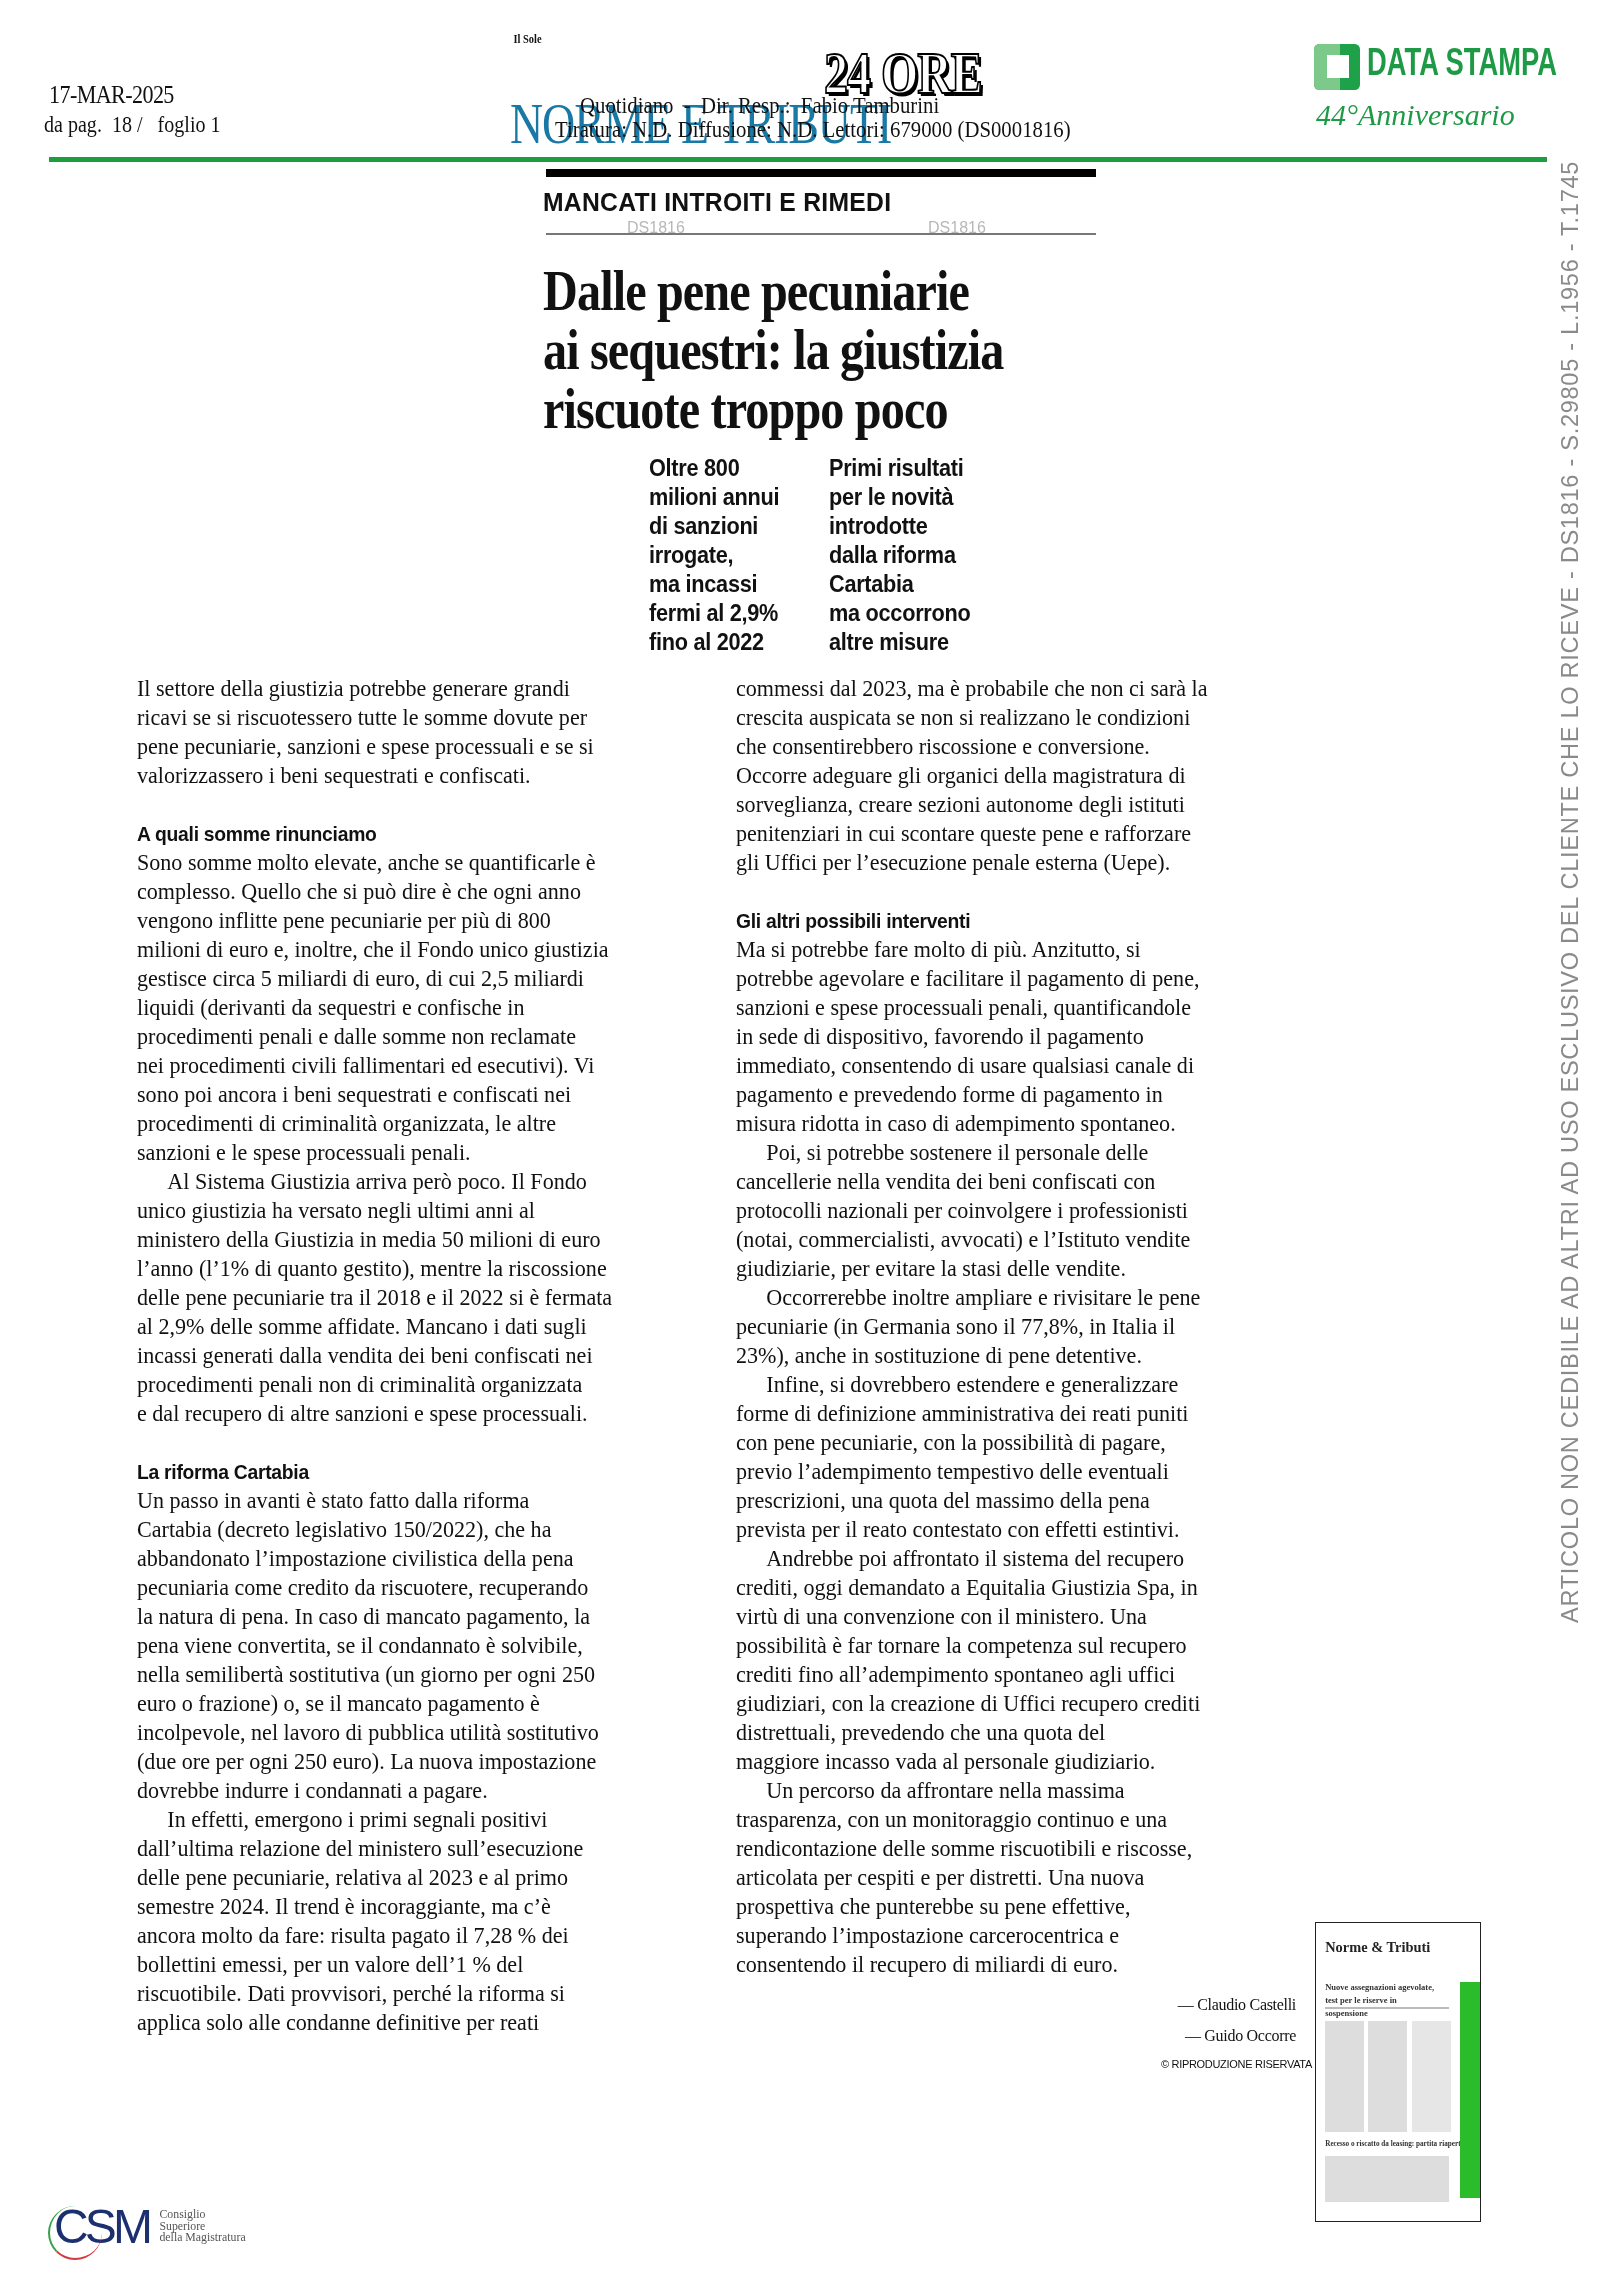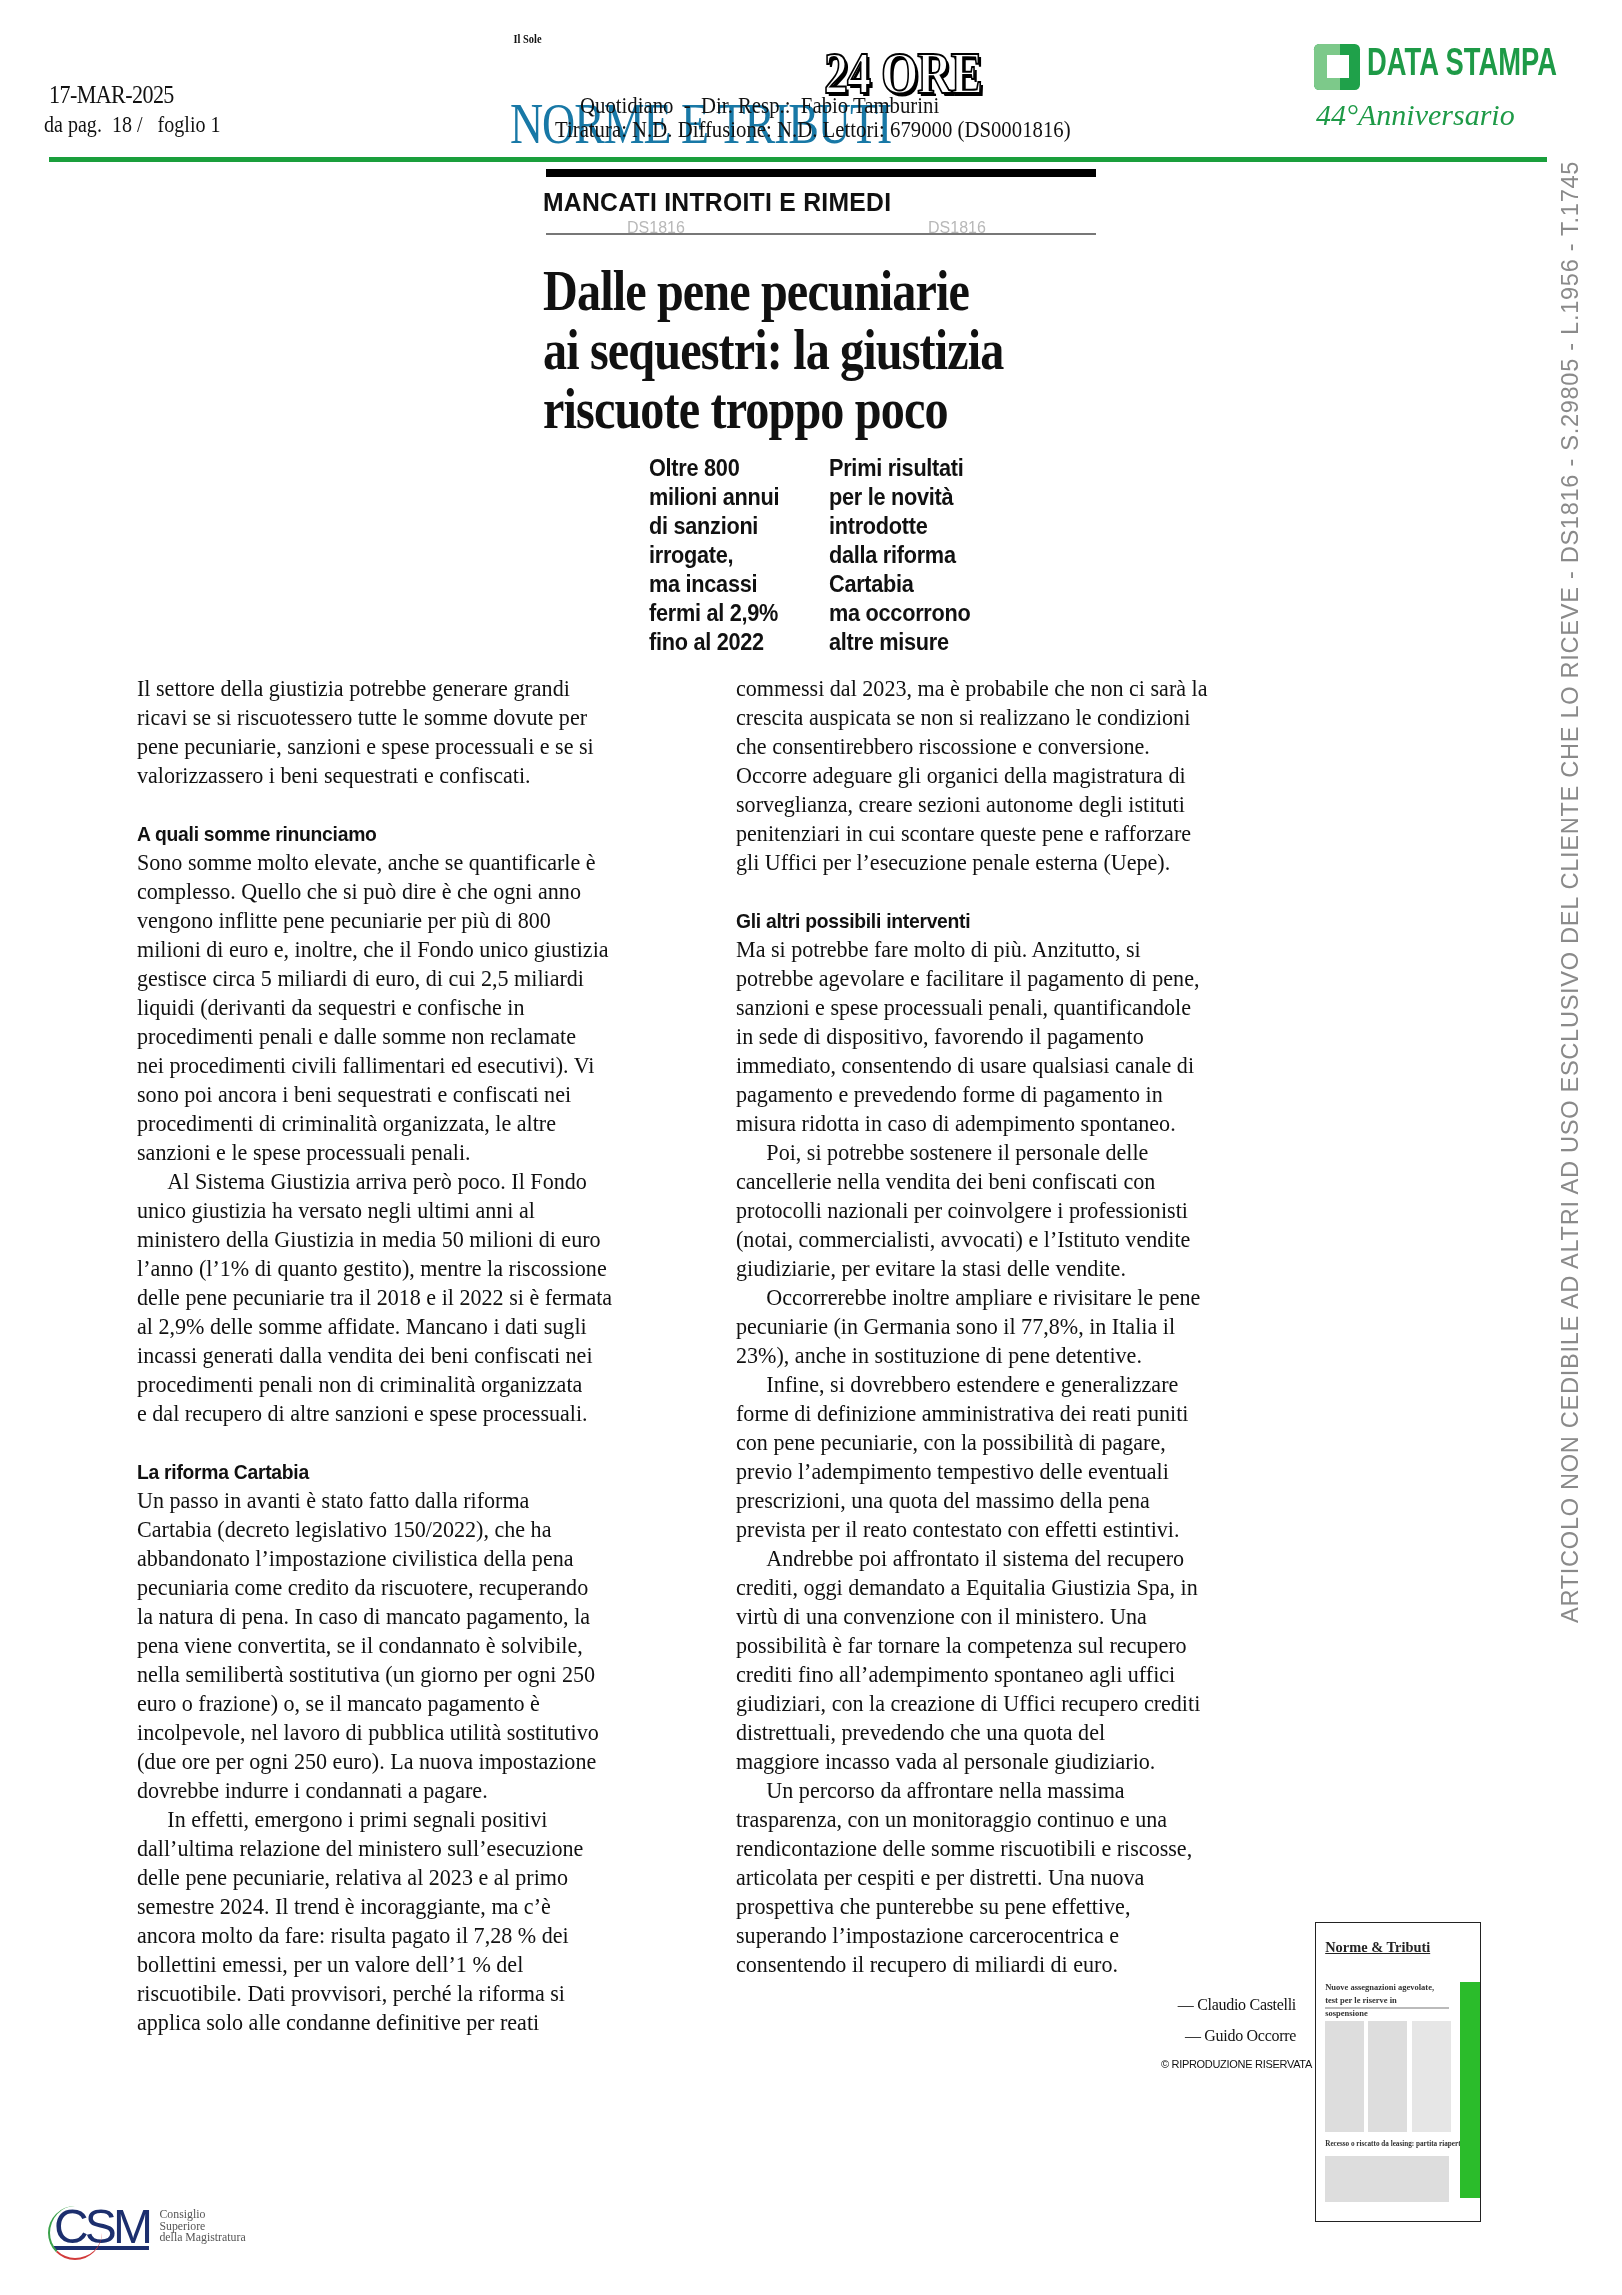--- a/index.html
+++ b/index.html
@@ -50,29 +50,29 @@
   .col h3 { margin:0; font-family:"Liberation Sans","DejaVu Sans",sans-serif; font-size:21px; font-weight:bold; line-height:29px; letter-spacing:-0.3px; }
   .col .gap { height:29px; }
 
   #byline { left:1090px; top:1989px; width:206px; text-align:right; font-size:16px; font-weight:normal; line-height:31px; letter-spacing:-0.3px; }
   #copyright { left:1132px; top:2058px; width:180px; text-align:right; font-size:11px; letter-spacing:-0.3px; white-space:nowrap; }
 
   #vertical { left:1557px; top:321px; width:1302px; height:33px; transform-origin:0 0; transform:translate(0,1302px) rotate(-90deg); font-size:23.6px; color:#8a8a8a; letter-spacing:0.7px; white-space:nowrap; text-align:center; }
 
   
   #thumb { left:1315px; top:1922px; width:164px; height:298px; border:1.3px solid #222; background:#fff; overflow:hidden; }
-  #thumb-title { left:9.2px; top:15.7px; font-size:14.4px; font-weight:bold; color:#222; white-space:nowrap;text-decoration:underline; }
+  #thumb-title { left:9.2px; top:15.7px; font-size:14.4px; font-weight:bold; color:#222; white-space:nowrap; }
   #thumb-head { left:9.2px; top:58px; font-size:8.5px; font-weight:bold; line-height:13px; color:#333; width:111px; }
   .thumb-line { position:absolute; height:2px; background:#bbb; }
   #thumb-green { left:144px; top:59px; width:19.6px; height:216px; background:#2bbc2b; }
   #thumb-head2 { left:9.2px; top:217px; font-size:7.2px; font-weight:bold; color:#333; white-space:nowrap; }
 
   
   #csm-logo { left:54px; top:2197px; width:236px; height:59px; display:flex; align-items:center; }
-  #csm-mark { font-size:48px; color:#1c2f6e; letter-spacing:-3.9px; position:relative;text-decoration:underline; }
+  #csm-mark { font-size:48px; color:#1c2f6e; letter-spacing:-3.9px; position:relative; }
   #csm-arc { position:absolute; left:-6.5px; top:6.5px; width:52px; height:52px; border-radius:50%; border-left:2.6px solid #3aa14a; border-bottom:2.6px solid #d23a3a; }
   #csm-text { font-size:11.8px; line-height:11.8px; color:#555; margin-left:10.5px;font-family:Liberation Serif, serif; }
 </style>
 </head>
 <body>
 
 <div id="date" class="abs serif">17-MAR-2025</div>
 <div id="pages" class="abs serif">da pag.  18 /   foglio 1</div>
 
 <div id="masthead" class="abs serif">

